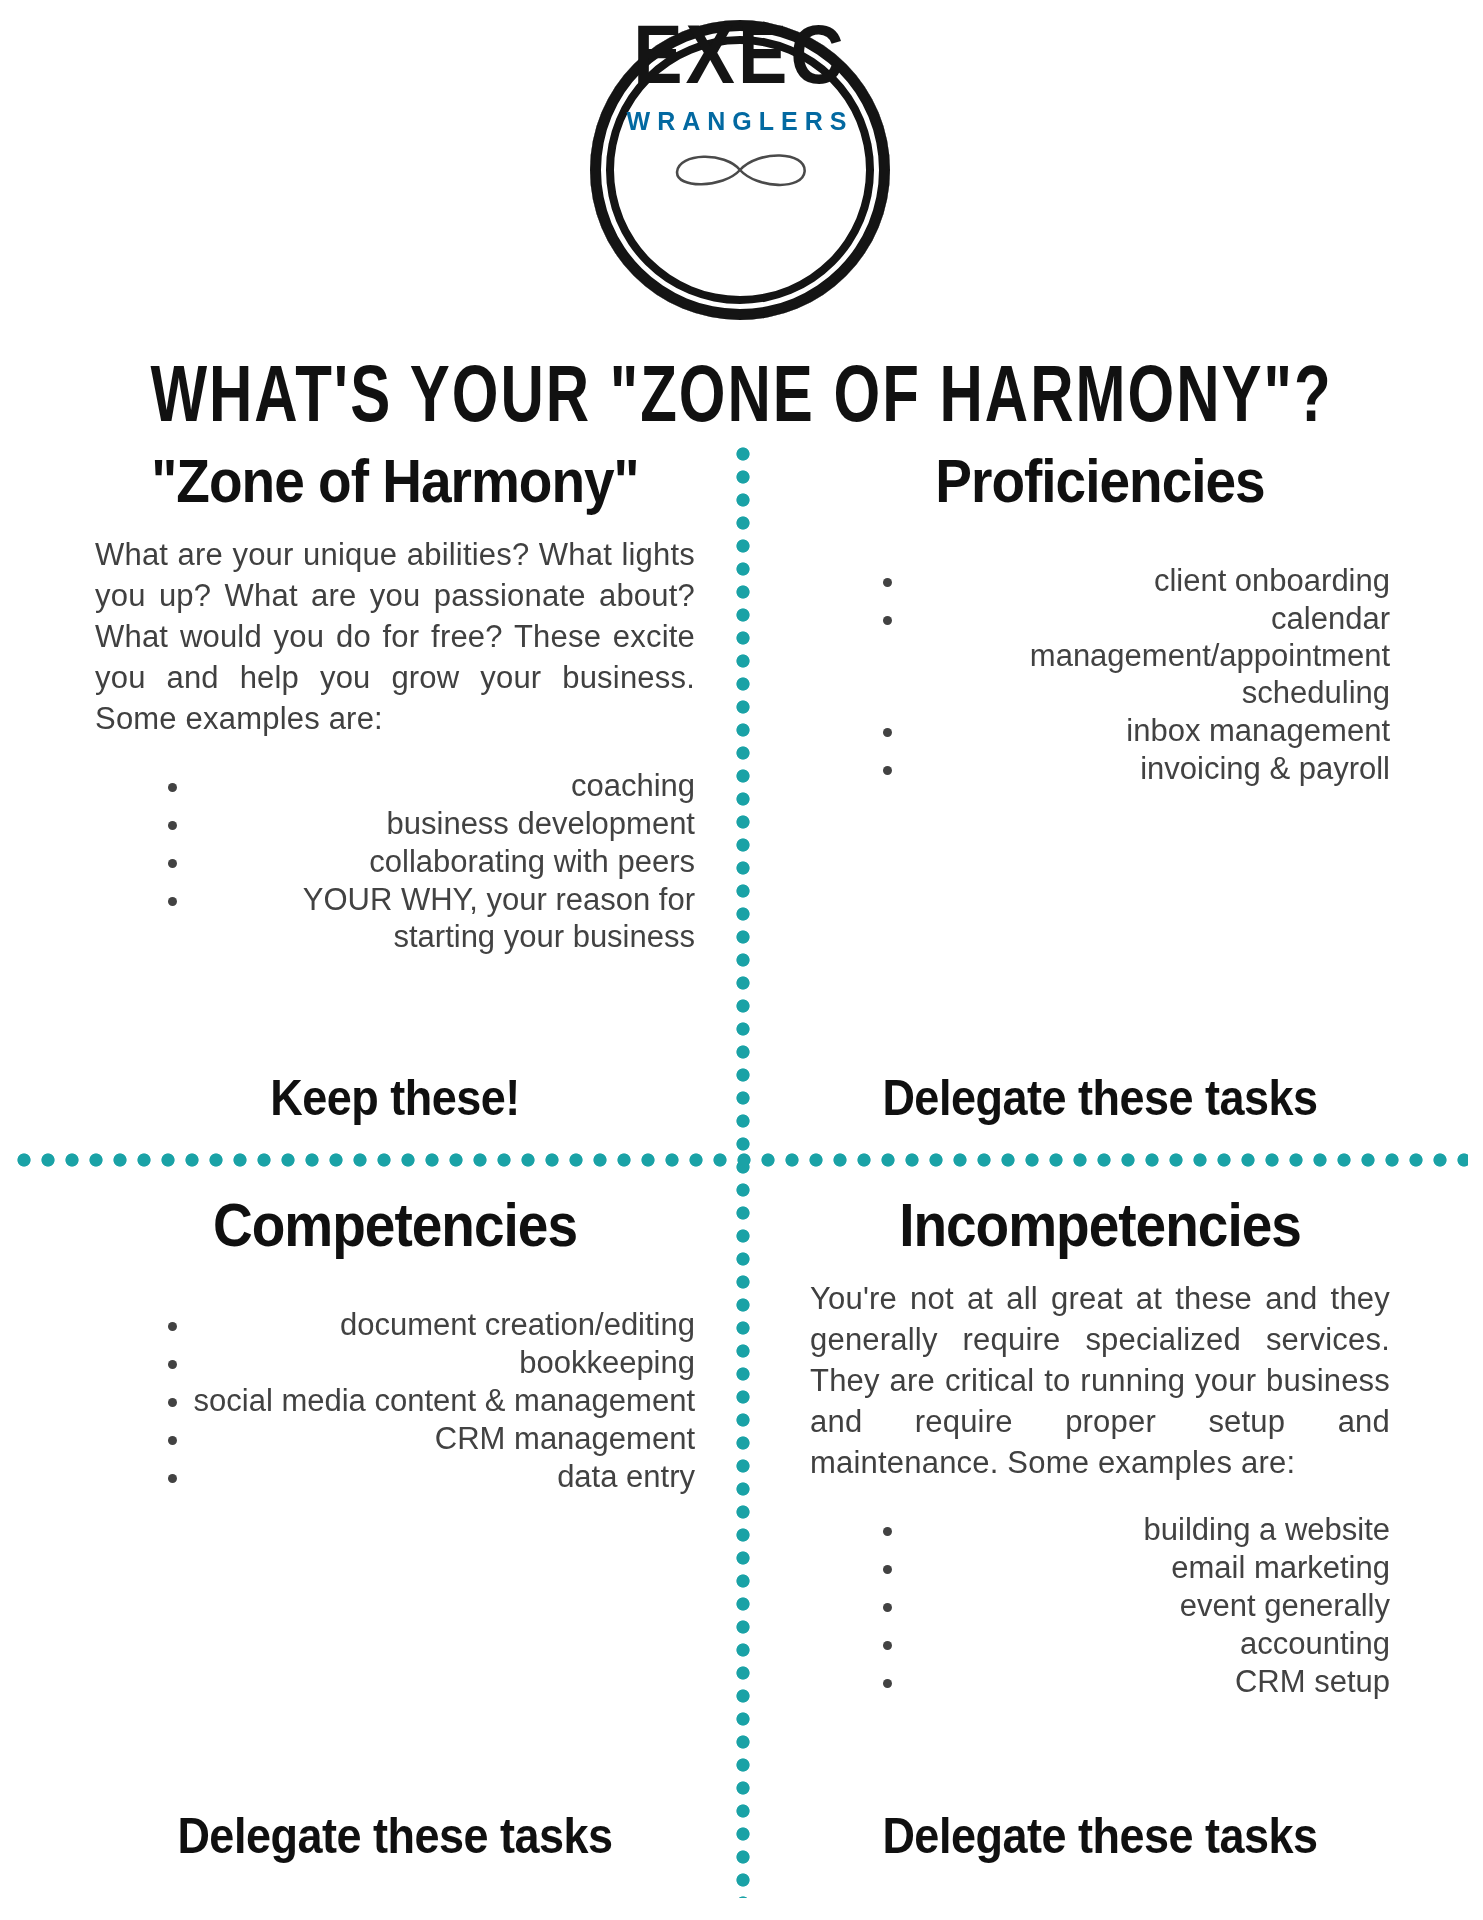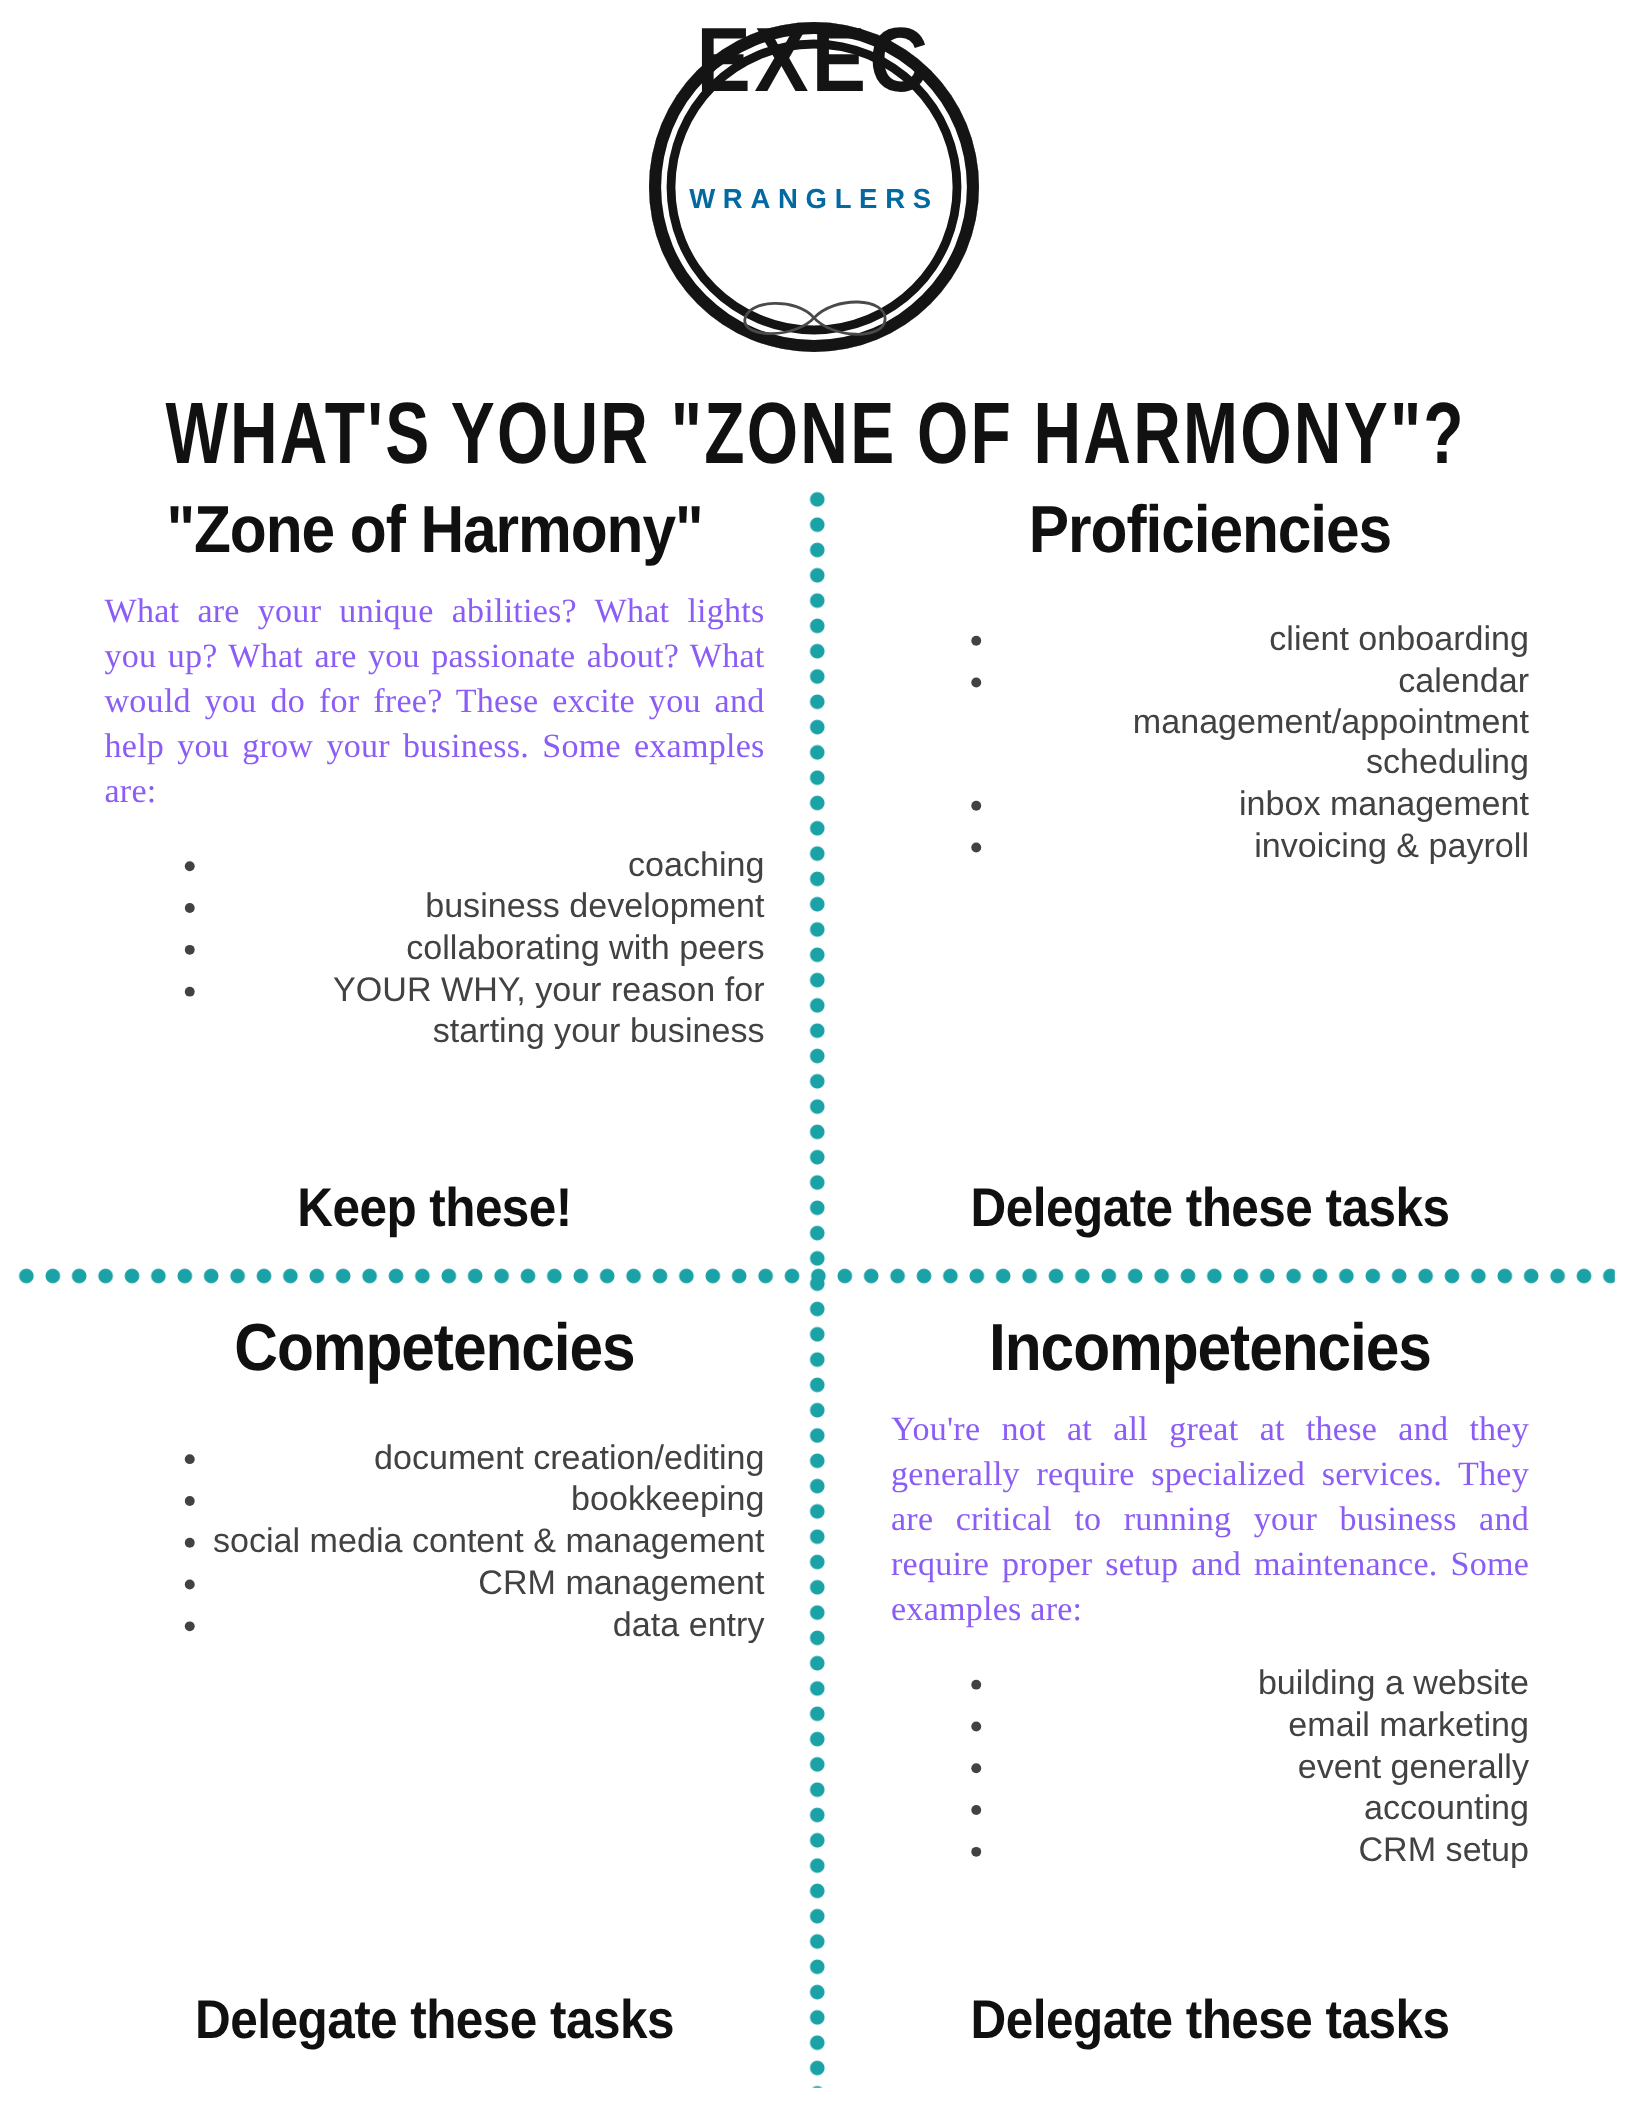--- a/index.html
+++ b/index.html
@@ -9,21 +9,21 @@
     background:#ffffff;
     overflow:hidden;
     font-family:"Liberation Sans",sans-serif;
   }
 
   
   .logo{
     position:absolute;left:590px;top:20px;width:300px;height:300px;
     border-radius:50%;
     box-shadow: inset 0 0 0 11px #141414, inset 0 0 0 16px #ffffff, inset 0 0 0 24px #141414;
-    display:flex;flex-direction:column;align-items:center;justify-content:space-between;
+    display:flex;flex-direction:column;align-items:center;justify-content:flex-start;
   }
   .logo-exec{
     font-weight:bold;font-size:74px;letter-spacing:3px;color:#141414;
     transform:scaleY(1.12);line-height:70px;
   }
   .logo-wranglers{
     font-size:25px;letter-spacing:7px;color:#0369a1;margin-top:17px;font-weight:bold;
   }
   .logo-infinity{margin-top:8px;}
 
@@ -58,25 +58,24 @@
 
   .q-heading{
     text-align:center;
     font-weight:bold;font-size:55px;line-height:60px;
     color:#101010;letter-spacing:-1px;
     transform:scaleY(1.1);transform-origin:center top;
     margin:0 0 26px 0;
   }
   .q-body{
     font-size:31px;line-height:41px;
-    color:#8b5cf6;
+    color:#404040;
     text-align:justify;
     letter-spacing:0.2px;
     margin:0;
-    font-family:Liberation Serif, serif;
   }
   .q-list{
     margin:28px 0 0 0;
     padding-left:98px;
     list-style:disc;
     color:#424242;
     font-size:31px;line-height:37px;
   }
   .q-list li{margin:0 0 1px 0;text-align:right;}
   .q-footer{

